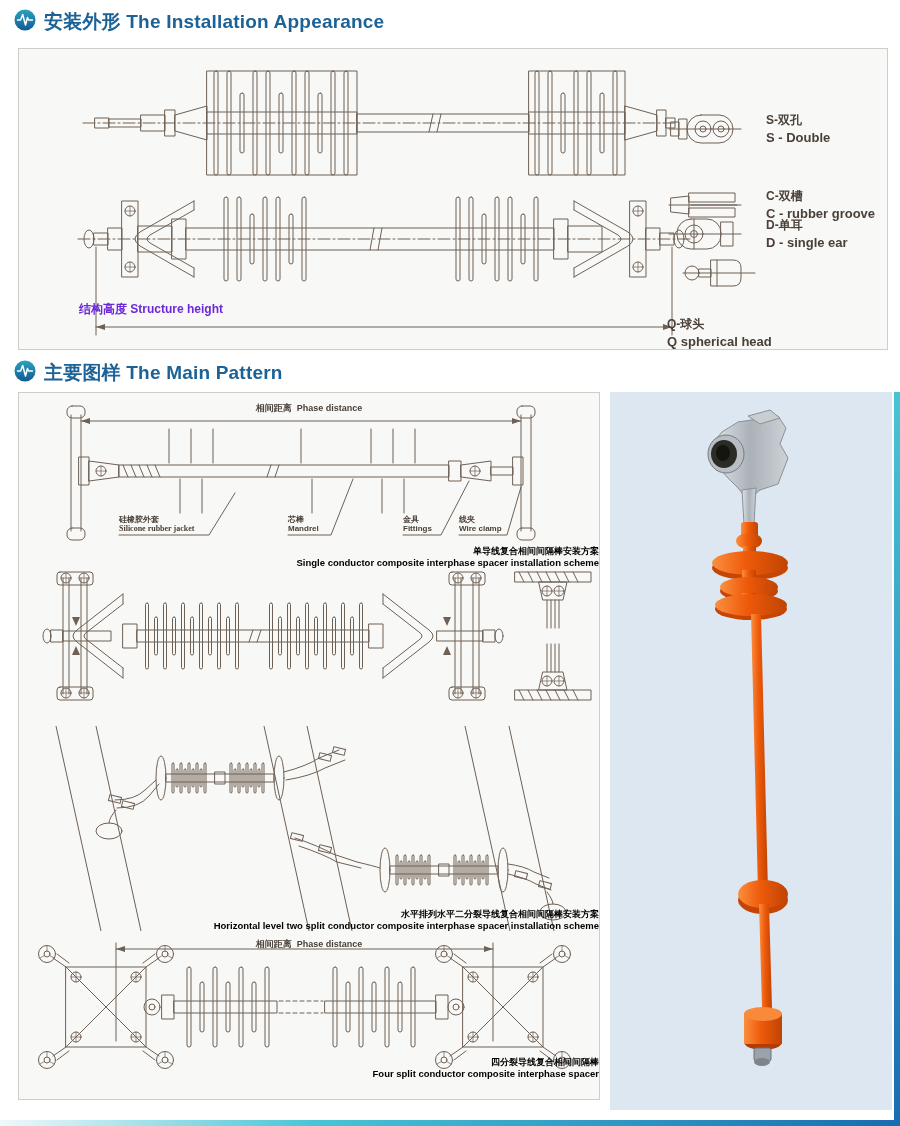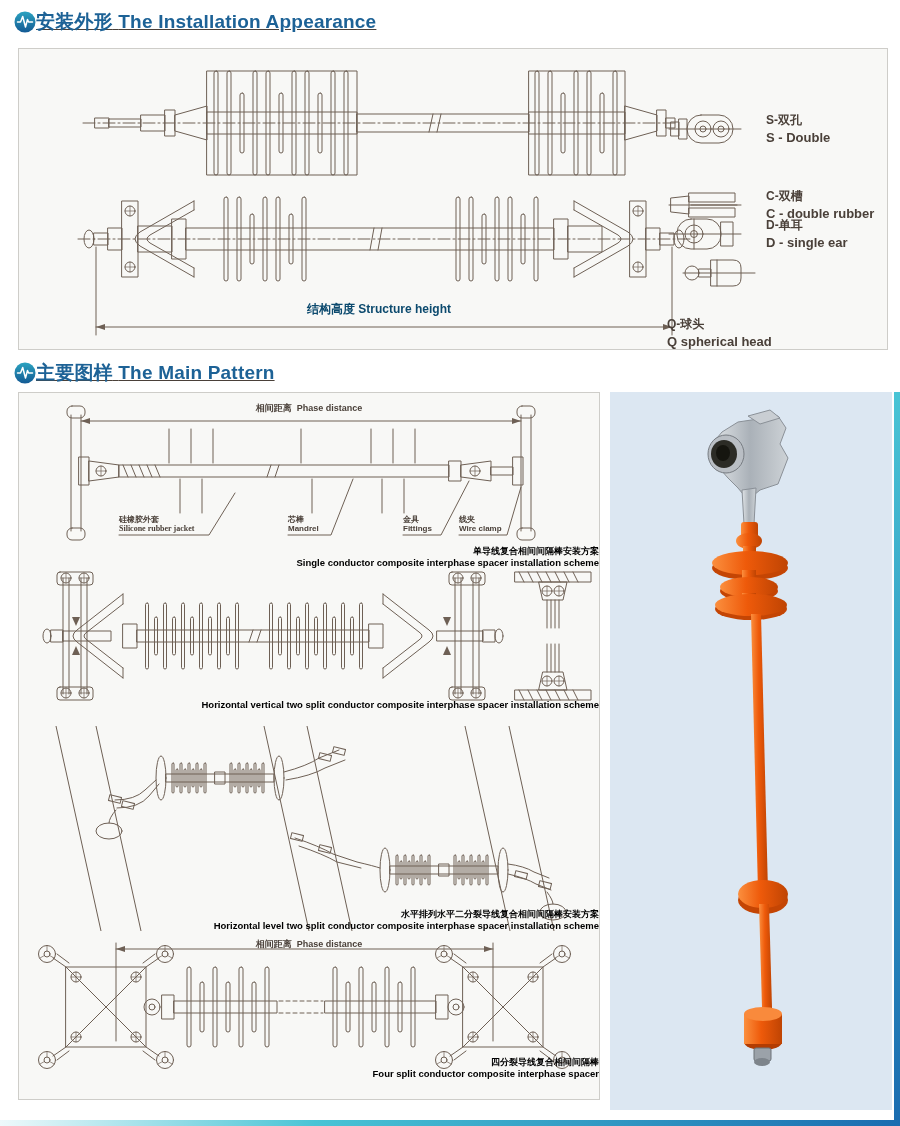--- a/index.html
+++ b/index.html
@@ -1,33 +1,33 @@
 <!DOCTYPE html>
 <html><head>
 <meta charset="utf-8">
 <style>
   html,body{margin:0;padding:0;background:#fff;}
   body{font-family:"Liberation Sans","DejaVu Sans",sans-serif;color:#4a4039;}
   #page{position:relative;width:900px;height:1126px;background:#fff;overflow:hidden;}
-  .hdr{position:absolute;left:14px;display:flex;align-items:center;text-decoration:underline;}
+  .hdr{position:absolute;left:14px;display:flex;align-items:flex-start;gap:8px;}
   .hdr .ht{font-size:19px;font-weight:bold;color:#1d6296;letter-spacing:.2px;white-space:nowrap;}
   .panel{position:absolute;background:#f8f8f6;border:1px solid #cecdc9;box-sizing:border-box;}
   .dwg{position:absolute;}
   .lng{stroke:#6e6055;fill:none;stroke-width:1;stroke-linecap:round;stroke-linejoin:round;}
   .fil{fill:#6e6055;stroke:none;}
   .lbl{position:absolute;font-size:8px;font-weight:bold;line-height:9px;color:#4a4039;white-space:nowrap;}
   .cap{position:absolute;left:0;right:0;text-align:right;font-weight:bold;color:#000000;}
   .cap .zh{font-size:9px;line-height:11px;}
   .cap .en{font-size:9.5px;line-height:11px;}
   .dimlab{position:absolute;left:0;right:0;text-align:center;font-size:9px;font-weight:bold;color:#4a4039;}
   .legend-row{position:absolute;left:648px;display:flex;align-items:center;gap:23px;}
   .legend-txt{font-weight:bold;color:#4a4039;}
   .legend-txt .c{font-size:12px;line-height:17px;}
   .legend-txt .n{font-size:13px;line-height:17px;}
-  .structlab{position:absolute;left:60px;width:600px;text-align:center;font-size:12px;font-weight:bold;color:#0c4a6e;}
+  .structlab{position:absolute;left:60px;width:600px;font-size:12px;font-weight:bold;color:#6d28d9;}
   .photo{position:absolute;left:610px;top:392px;width:282px;height:718px;background:#dce7f2;}
   .strip-r{position:absolute;left:894px;top:392px;width:6px;height:734px;background:linear-gradient(to bottom,#49c4d5,#1a6cb0);}
   .strip-b{position:absolute;left:0;top:1120px;width:900px;height:6px;background:linear-gradient(to right,#eef9fb,#49c4d5 35%,#1a6cb0);}
 </style>
 </head>
 <body>
 
 <svg width="0" height="0" style="position:absolute">
   <defs>
     <g id="shA_t">
@@ -210,21 +210,21 @@
           <g class="lng">
         <line x1="2" y1="20" x2="74" y2="20"></line>
             <path d="M4,13 L22,11 L22,29 L4,27 Z"></path>
         <rect x="22" y="8" width="46" height="9"></rect>
             <rect x="22" y="23" width="46" height="9"></rect>
             <line x1="24" y1="20" x2="70" y2="20"></line>
       </g>
         </svg>
       <div class="legend-txt">
           <div class="c">C-双槽</div>
-          <div class="n">C - double rubber</div>
+          <div class="n">C - rubber groove</div>
         </div>
     </div>
     <div class="legend-row" style="top:165px;">
       <svg width="76" height="40">
           <g class="lng">
         <line x1="2" y1="20" x2="74" y2="20"></line>
             <rect x="10" y="5" width="44" height="30" rx="14"></rect>
         <circle cx="27" cy="20" r="9"></circle>
             <circle cx="27" cy="20" r="3.5"></circle>
             <line x1="27" y1="5" x2="27" y2="35"></line>
@@ -383,21 +383,20 @@
           <use href="#boltX" x="540" y="113"></use>
         <rect x="496" y="122" width="76" height="10"></rect>
         <path d="M500,122 l5,10 m4,-10 l5,10 m4,-10 l5,10 m4,-10 l5,10 m4,-10 l5,10 m4,-10 l5,10 m4,-10 l5,10"></path>
       </g>
       <path class="fil" d="M57,58 l-4,-9 h8 z"></path>
         <path class="fil" d="M57,78 l-4,9 h8 z"></path>
       <path class="fil" d="M428,58 l-4,-9 h8 z"></path>
         <path class="fil" d="M428,78 l-4,9 h8 z"></path>
     </svg>
     <div class="cap" style="top:306px;">
-        <div class="en">Horizontal vertical two split conductor composite interphase spacer installation scheme</div>
       </div>
 
     <svg class="dwg" style="left:0;top:333px;" width="582" height="205" viewBox="0 0 582 205">
       <g class="lng">
         <path d="M37,0 L82,205 M77,0 L122,205 M245,0 L290,205 M288,0 L333,205 M446,0 L491,205 M490,0 L535,205"></path>
         <ellipse cx="142" cy="52" rx="5" ry="22"></ellipse>
           <ellipse cx="260" cy="52" rx="5" ry="22"></ellipse>
         <rect x="147" y="48" width="108" height="8"></rect>
         <use href="#shE_t" x="154" y="52"></use>
           <use href="#shE_s" x="158" y="52"></use>

